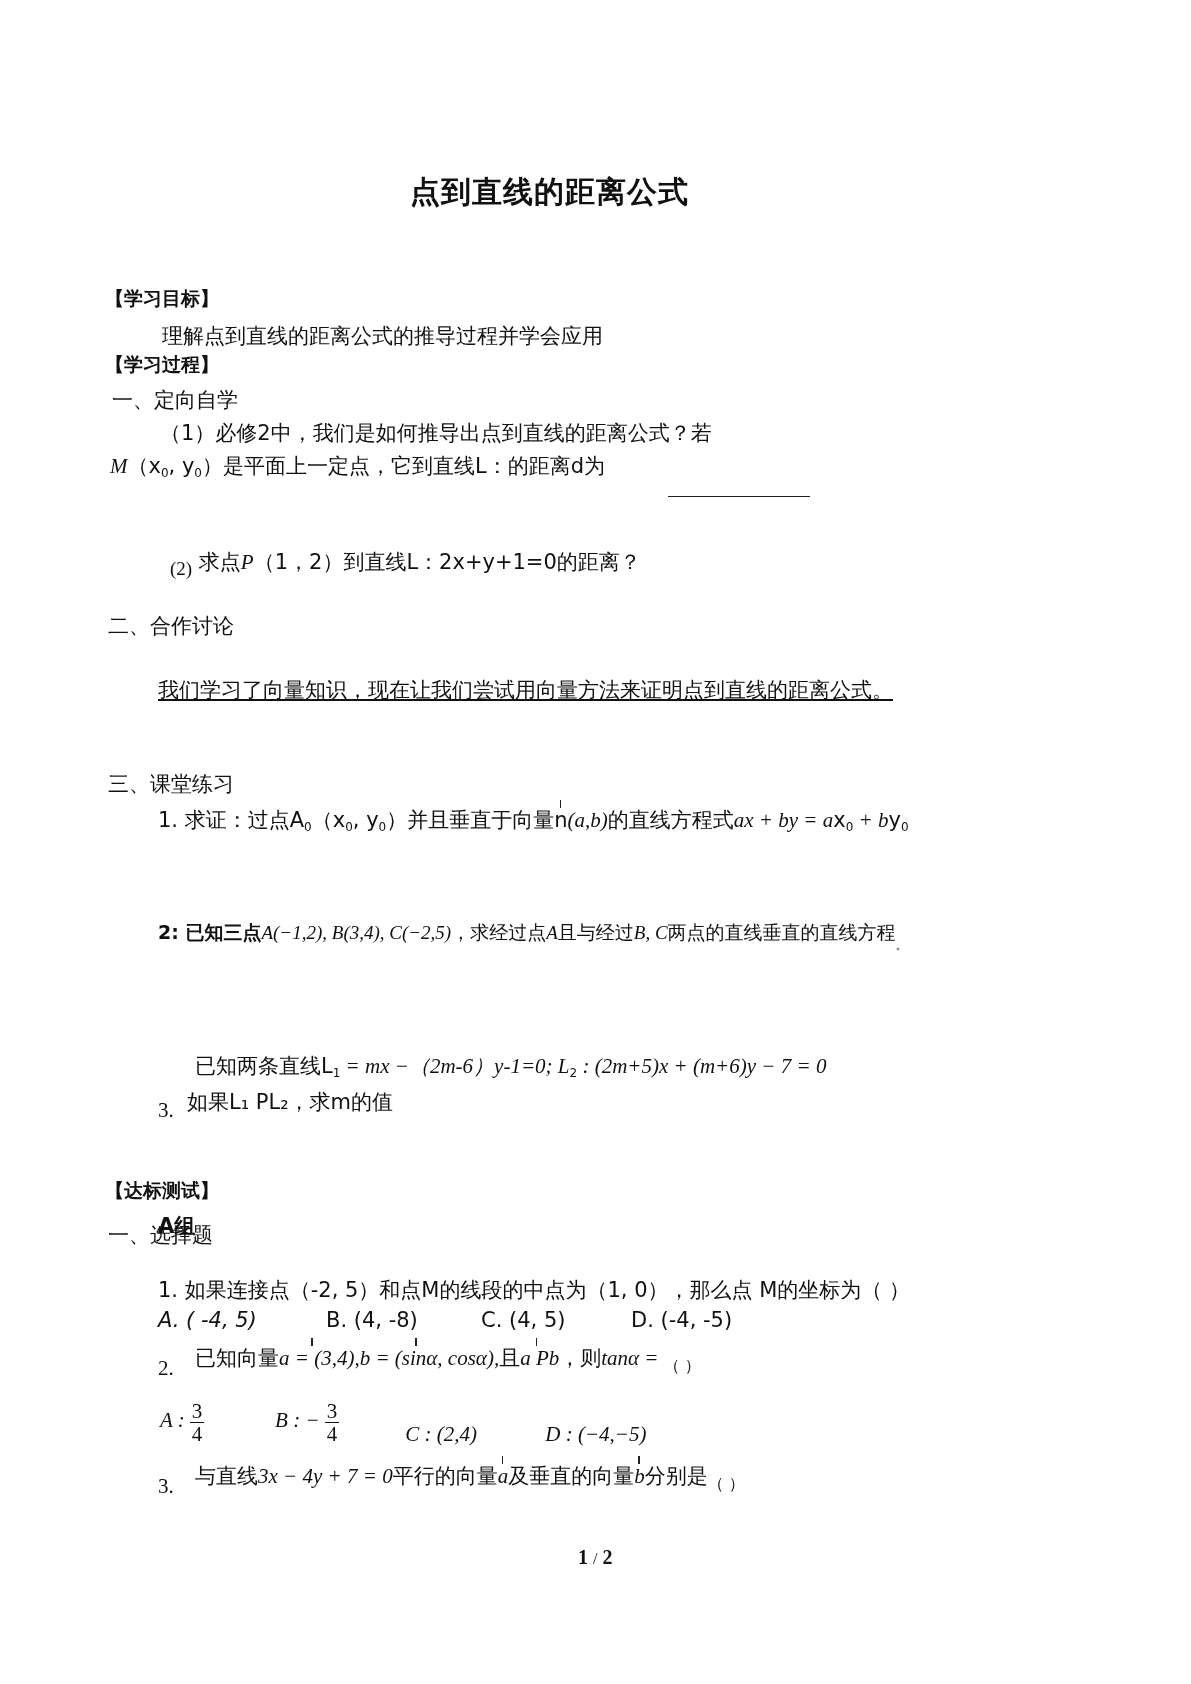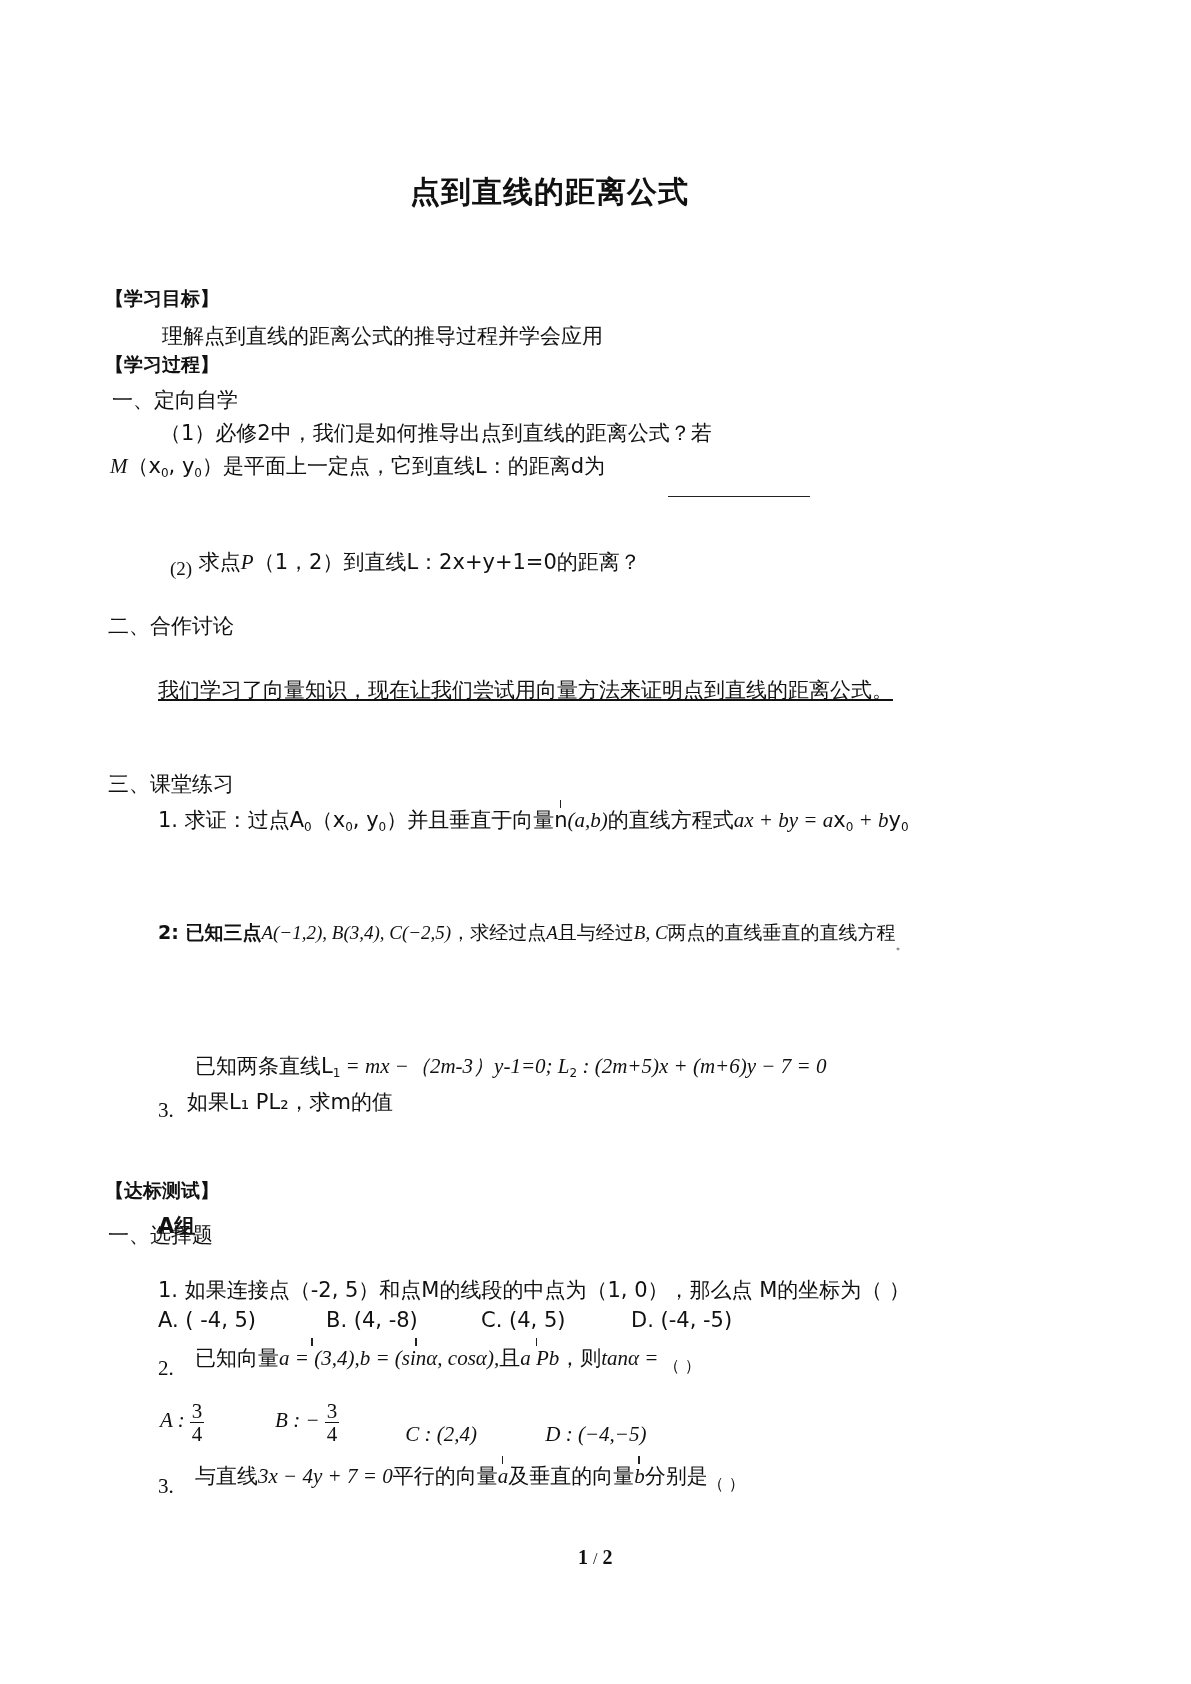--- a/index.html
+++ b/index.html
@@ -47,32 +47,32 @@
 <div class="abs txt" style="left:108px;top:770px;">三、课堂练习</div>
 <div class="abs txt" style="left:158px;top:806px;">
   <span>1. 求证：过点A</span><sub>0</sub><span>（x<sub>0</sub>, y<sub>0</sub>）并且垂直于向量</span><span class="vec">n</span><span class="it">(a,b)</span><span>的直线方程式</span><span class="it">ax + by = a</span>x<sub>0</sub><span class="it"> + b</span>y<sub>0</sub>
 </div>
 
 <div class="abs txt" style="left:158px;top:920px;font-size:19px;">
   <b>2: 已知三点</b><span class="it">A(−1,2), B(3,4), C(−2,5)</span><span>，求经过点</span><span class="it">A</span><span>且与经过</span><span class="it">B, C</span><span>两点的直线垂直的直线方程</span><span class="small" style="vertical-align:-10px;">。</span>
 </div>
 
 <div class="abs txt" style="left:195px;top:1052px;">
-  <span>已知两条直线L</span><sub>1</sub><span class="it"> = mx −（2m-3）y-1=0; L</span><sub>2</sub><span class="it"> : (2m+5)x + (m+6)y − 7 = 0</span>
+  <span>已知两条直线L</span><sub>1</sub><span class="it"> = mx −（2m-6）y-1=0; L</span><sub>2</sub><span class="it"> : (2m+5)x + (m+6)y − 7 = 0</span>
 </div>
 <div class="abs txt serif" style="left:158px;top:1098px;">3.</div>
 <div class="abs txt" style="left:187px;top:1088px;">如果L₁ PL₂，求m的值</div>
 
 <div class="abs sec" style="left:105px;top:1178px;">【达标测试】</div>
 <div class="abs txt" style="left:158px;top:1212px;font-weight:bold;">A组</div>
 <div class="abs txt" style="left:108px;top:1221px;">一、选择题</div>
 <div class="abs txt" style="left:158px;top:1276px;">1. 如果连接点（-2, 5）和点M的线段的中点为（1, 0），那么点 M的坐标为（    ）</div>
 
 <div class="abs txt" style="left:158px;top:1308px;">
-  <span style="display:inline-block;width:168px;">A. ( -4, 5)</span><span style="display:inline-block;width:155px;">B. (4, -8)</span><span style="display:inline-block;width:150px;">C. (4, 5)</span><span>D. (-4, -5)</span>
+  <span style="display:inline-block;width:168px;font-style:italic;">A. ( -4, 5)</span><span style="display:inline-block;width:155px;">B. (4, -8)</span><span style="display:inline-block;width:150px;">C. (4, 5)</span><span>D. (-4, -5)</span>
 </div>
 
 <div class="abs txt serif" style="left:158px;top:1356px;">2.</div>
 <div class="abs txt" style="left:195px;top:1344px;">
   <span>已知向量</span><span class="it vec">a = (3,4), </span><span class="it vec">b = (sinα, cosα), </span><span>且</span><span class="it vec">a Pb</span><span>，则</span><span class="it">tanα = </span><span class="small" style="font-size:16px;vertical-align:-6px;">（    ）</span>
 </div>
 
 <div class="abs" style="left:160px;top:1400px;">
   <span style="display:inline-block;width:110px;">
     <span class="it txt">A :</span>

